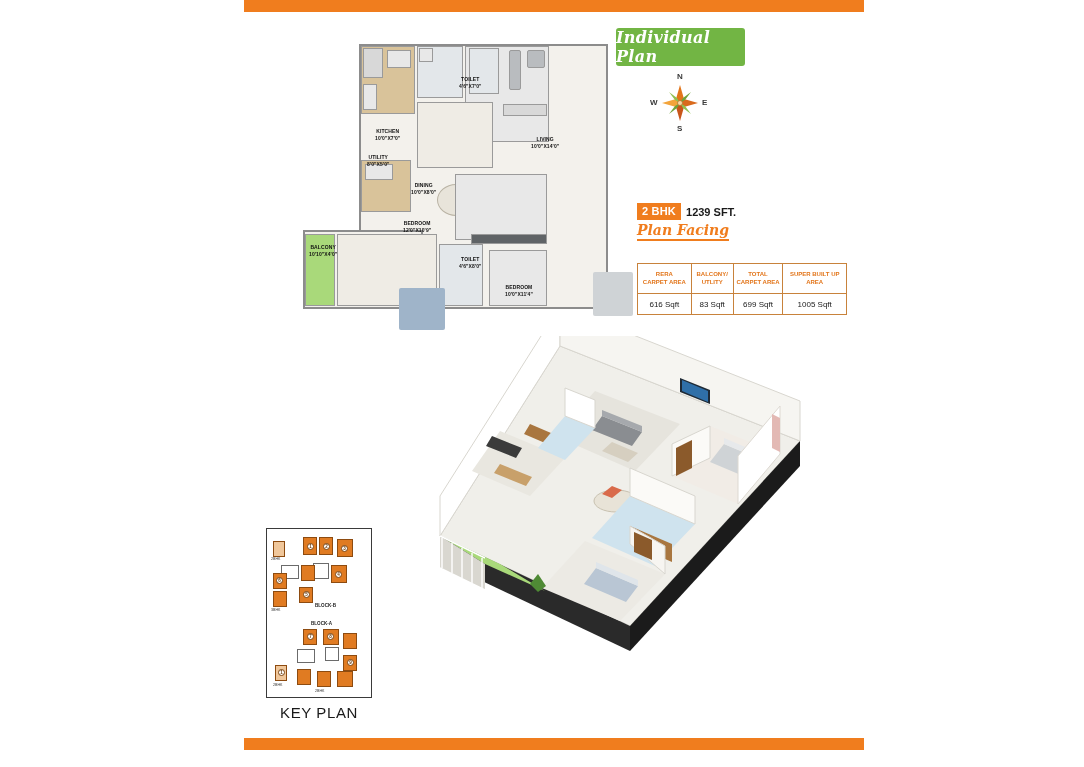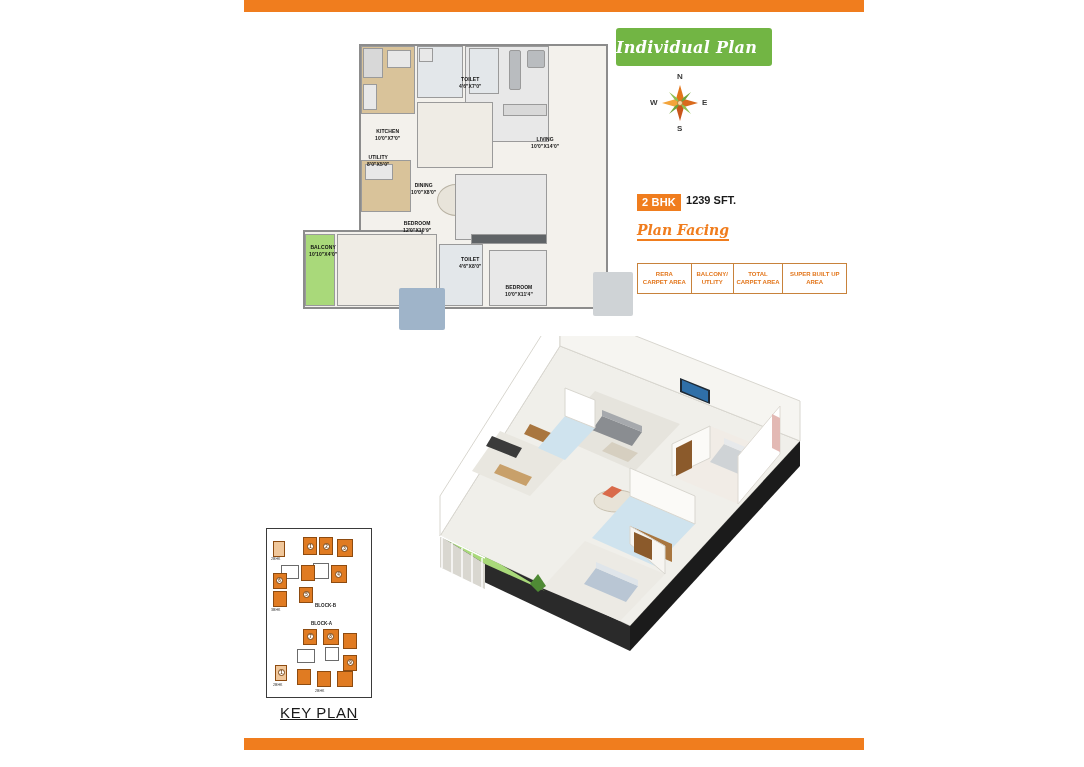--- a/index.html
+++ b/index.html
@@ -18,21 +18,21 @@
     left:244px; width:620px; height:12px;
     background:#f07d1e;
   }
   .bar.top { top:0px; }
   .bar.bottom { top:738px; }
 
   
   .badge {
     position:absolute;
     left:616px; top:28px;
-    width:156px; height:38px;
+    width:129px; height:38px;
     background:#72b544;
     border-radius:3px;
     display:flex; align-items:center; justify-content:flex-start;
   }
   .badge span {
     color:#ffffff;
     font-family:"DejaVu Serif", serif;
     font-style:italic;
     font-size:16px;
     font-weight:bold;
@@ -50,22 +50,22 @@
     font-size:8px; color:#3a3a3a; font-weight:bold;
   }
   .compass .n { left:27px; top:0px; }
   .compass .s { left:27px; top:52px; }
   .compass .w { left:0px;  top:26px; }
   .compass .e { left:52px; top:26px; }
 
   
   .bhk-row {
     position:absolute;
-    left:637px; top:194px;
-    display:flex; align-items:flex-start;
+    left:637px; top:203px;
+    display:flex; align-items:center;
   }
   .bhk-tag {
     background:#f07d1e;
     color:#ffffff;
     font-size:11px; font-weight:bold;
     padding:2px 5px 3px 5px;
     letter-spacing:.2px;
   }
   .bhk-sft {
     color:#1a1a1a; font-size:11px; font-weight:bold;
@@ -169,21 +169,20 @@
     background:#ffffff;
   }
   .kp-title {
     position:absolute;
     left:266px; top:704px;
     width:106px;
     text-align:center;
     font-size:15px;
     color:#1a1a1a;
     letter-spacing:.6px;
-    text-decoration:underline;
   }
   .kp-unit {
     position:absolute;
     background:#e07b22;
     border:.5px solid #8d4b10;
   }
   .kp-unit.pale { background:#f0c79b; }
   .kp-cir {
     position:absolute;
     width:7px; height:7px;
@@ -264,20 +263,26 @@
     </th>
     <th style="width:50px">
       <div>TOTAL</div>
       <div>CARPET AREA</div>
     </th>
     <th style="width:64px">
       <div>SUPER BUILT UP</div>
       <div>AREA</div>
     </th>
   </tr>
+  <tr>
+    <td>616 Sqft</td>
+    <td>83 Sqft</td>
+    <td>699 Sqft</td>
+    <td>1005 Sqft</td>
+  </tr>
 </tbody>
   </table>
 
 <div class="plan2d">
 
   <div class="shell"></div>
   <div class="shell-low"></div>
 
   <div class="rm wood" style="left:58px; top:2px; width:54px; height:68px;"></div>
   <div class="rm grey" style="left:60px; top:4px; width:20px; height:30px;"></div>

